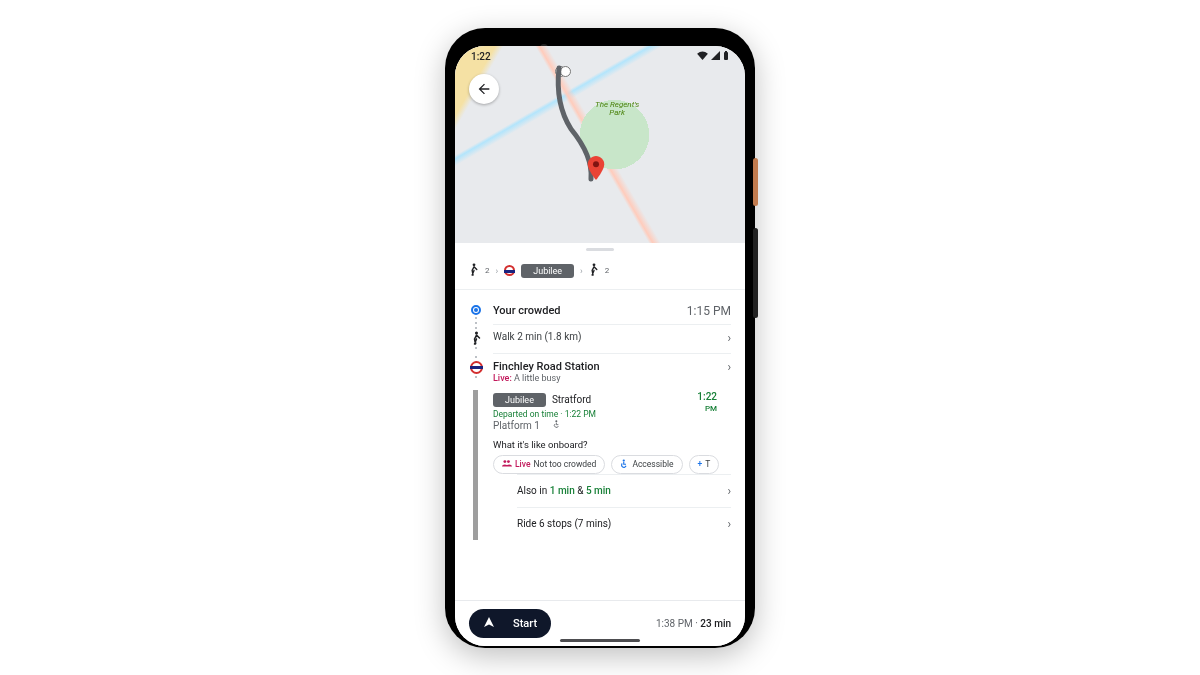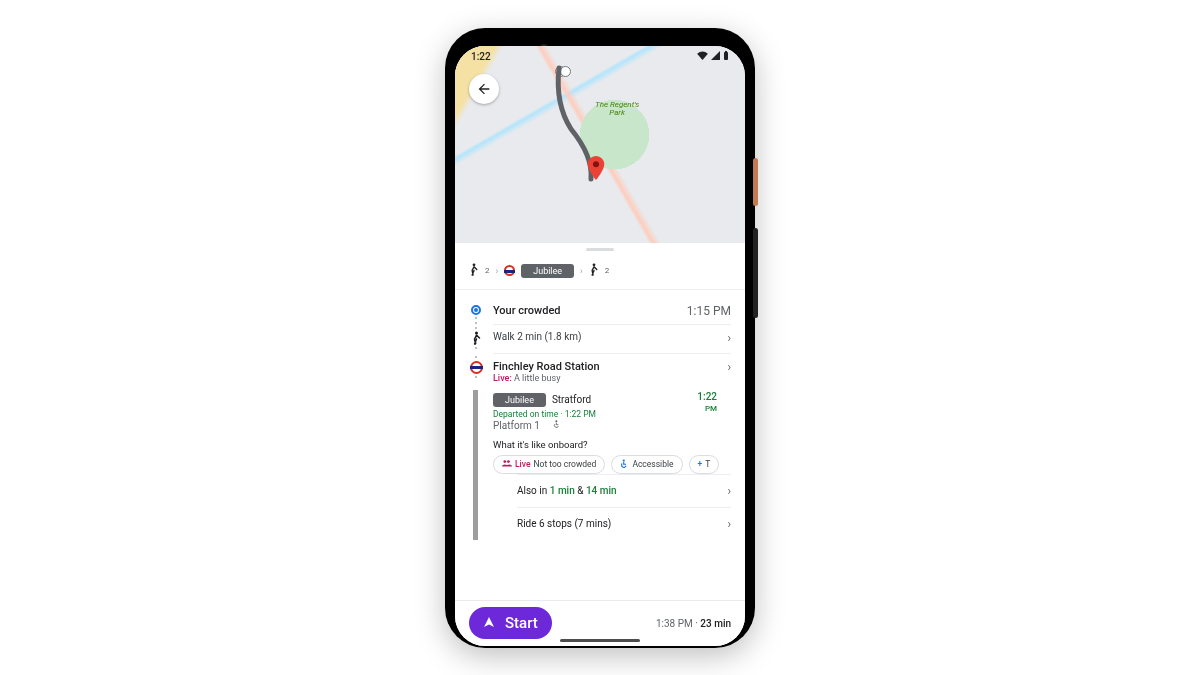--- a/index.html
+++ b/index.html
@@ -144,22 +144,22 @@
   }
   .also-row .g{ color:#188038; font-weight:500;}
 
   .bottom-bar{
     position:absolute; bottom:0; left:0; right:0; height:46px;
     border-top:1px solid #e8eaed; background:#fff;
     display:flex; align-items:center; justify-content:space-between;
     padding:0 14px;
   }
   .start-btn{
-    background:#6d28d9; color:#fff; border-radius:18px; padding:7px 14px;
-    font-size:15px; font-weight:500; display:inline-flex; align-items:center; gap:10px;
+    background:#0f172a; color:#fff; border-radius:18px; padding:7px 14px;
+    font-size:11px; font-weight:500; display:inline-flex; align-items:center; gap:18px;
     cursor:pointer;
   }
   .eta{ font-size:10px; color:#5f6368;}
   .eta .dur{ color:#202124; font-weight:500;}
   .nav-gesture{ position:absolute; bottom:4px; left:50%; transform:translateX(-50%); width:80px; height:3px; background:#202124; border-radius:2px; opacity:.8;}
 </style>
 </head>
 <body>
 
 <div class="phone">
@@ -334,21 +334,21 @@
             <span>Accessible</span>
           </div>
           <div class="pill">
             <span class="pill-plus">+</span>
             <span>T</span>
           </div>
         </div>
 
         <div class="also-row">
           <div>
-            <span>Also in </span><span class="g">1 min</span><span> &amp; </span><span class="g">14 min</span>
+            <span>Also in </span><span class="g">1 min</span><span> &amp; </span><span class="g">5 min</span>
           </div>
           <div class="chev">›</div>
         </div>
         <div class="ride-row">
           <div>Ride 6 stops (7 mins)</div>
           <div class="chev">›</div>
         </div>
       </div>
     </div>
 

